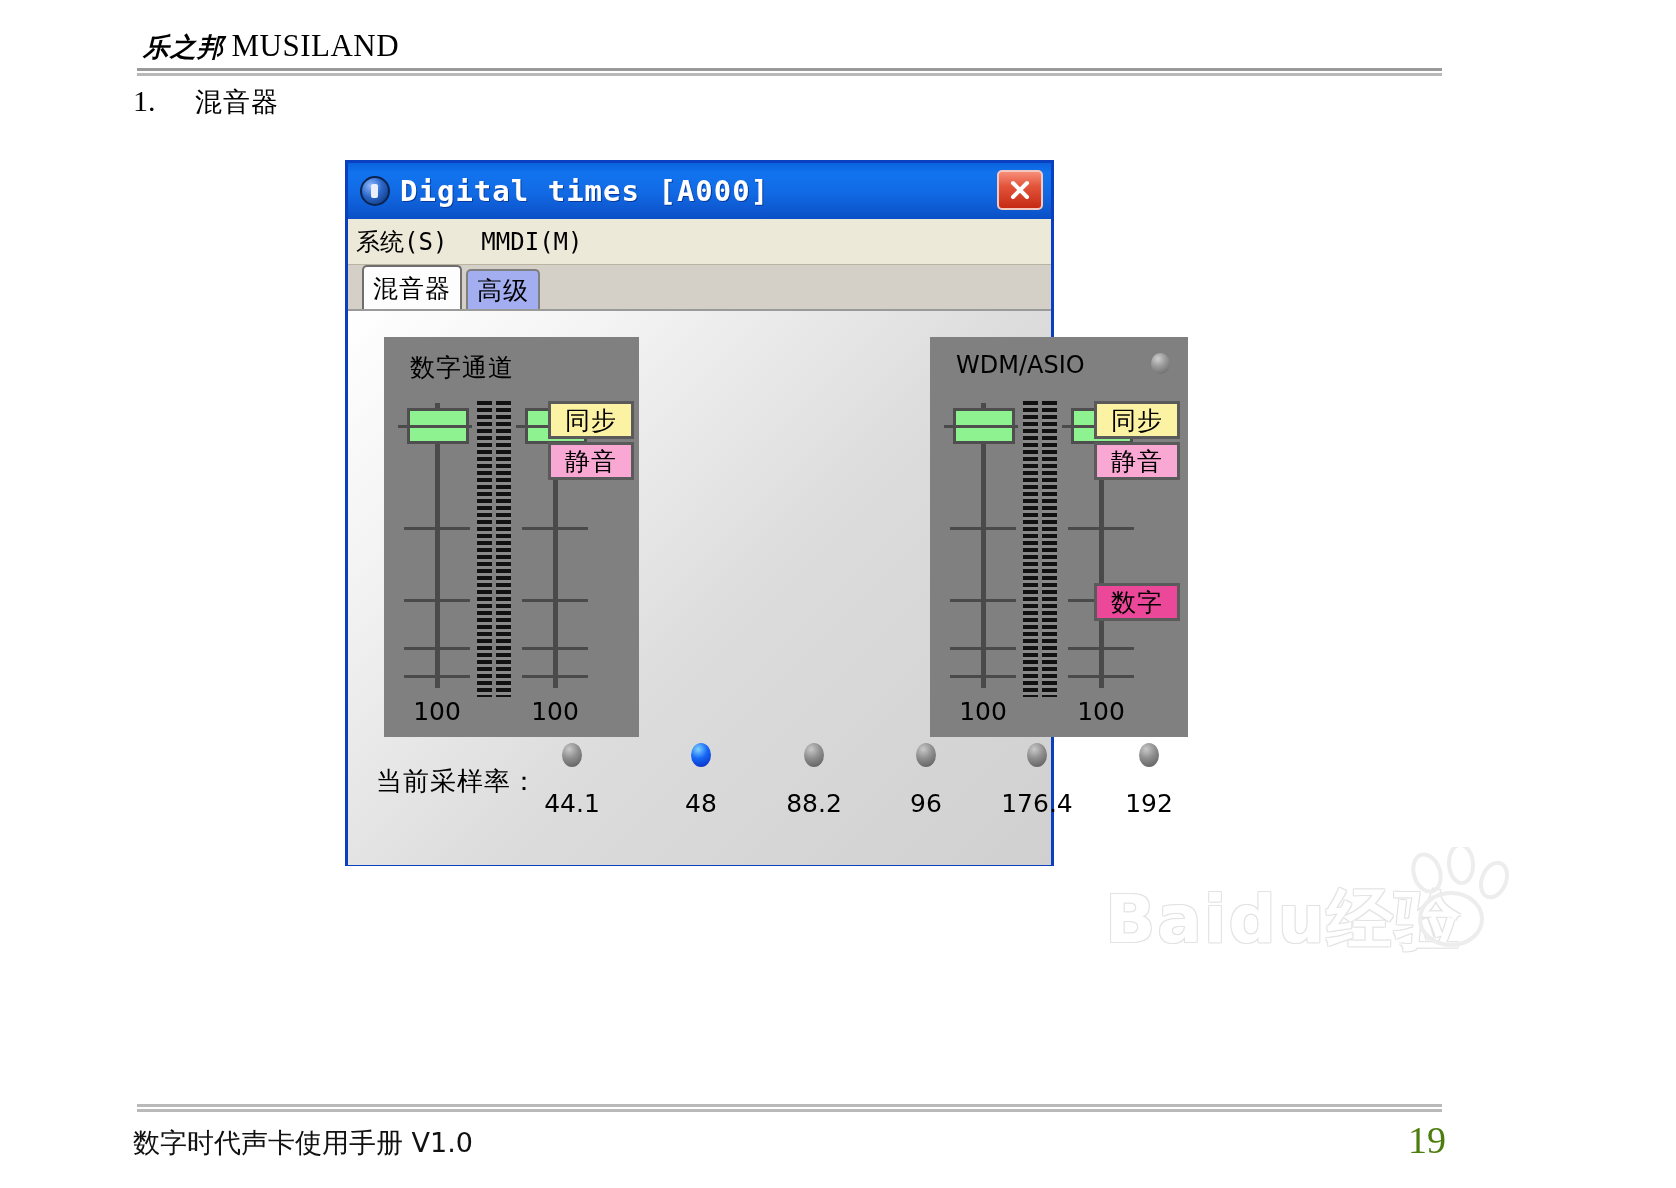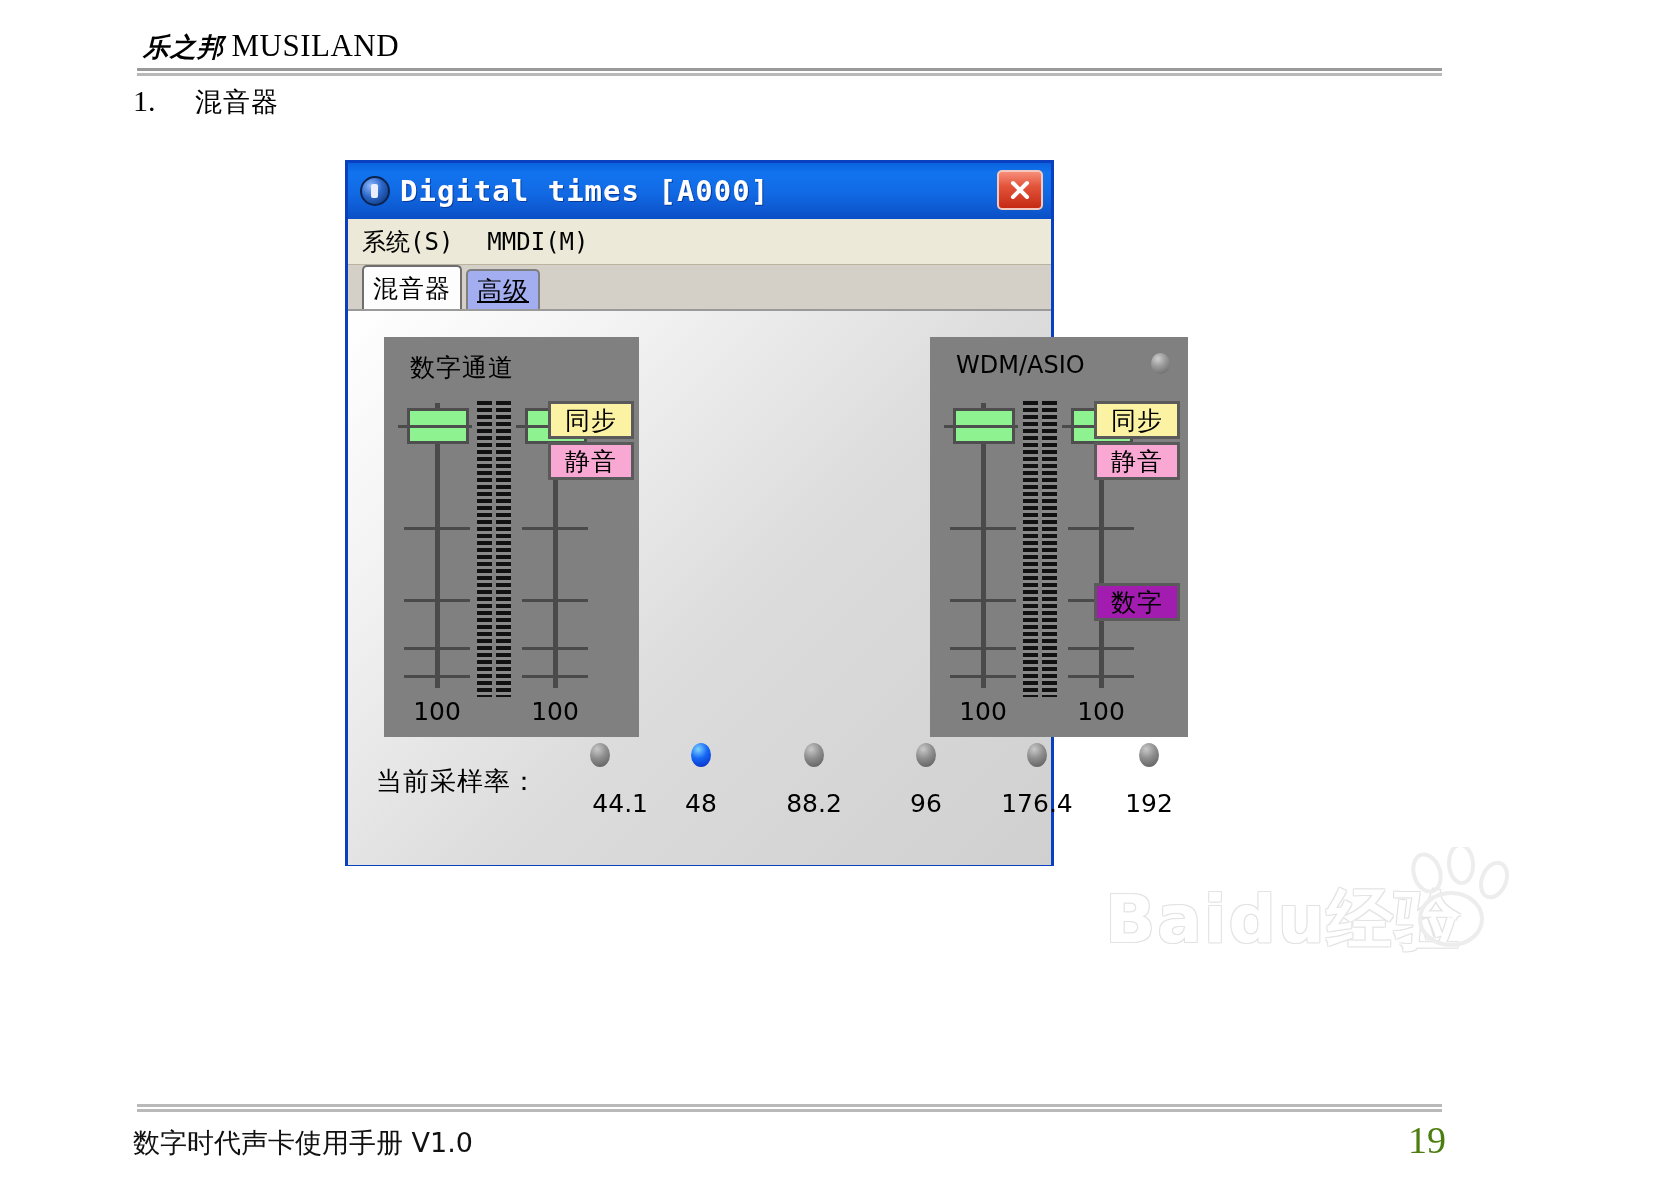--- a/index.html
+++ b/index.html
@@ -134,21 +134,21 @@
     cursor: pointer;
   }
   .titlebar .close-btn svg { display: block; }
 
   .menubar {
     height: 46px;
     background: #ece9d8;
     border-bottom: 1px solid #b9b39f;
     display: flex;
     align-items: center;
-    padding-left: 14px;
+    padding-left: 8px;
     box-sizing: border-box;
   }
   .menubar .menu-item {
     font-family: "DejaVu Sans Mono", monospace;
     font-size: 24px;
     color: #000;
     margin-right: 34px;
     white-space: nowrap;
     cursor: default;
   }
@@ -180,21 +180,20 @@
   .tab.active {
     background: #fdfdfd;
     height: 44px;
     border-color: #6e6e6e;
     z-index: 2;
   }
   .tab.inactive {
     background: #a3aef0;
     margin-left: 4px;
     margin-bottom: 0;
-    text-decoration: underline;
   }
 
   .tabpage {
     position: relative;
     height: 556px;
     background: linear-gradient(135deg, #ffffff 0%, #f3f3f3 22%, #dcdcdc 55%, #d0d0d0 100%);
     border-top: 2px solid #9a9a9a;
     box-sizing: border-box;
   }
 
@@ -320,21 +319,21 @@
     color: #000;
     display: flex;
     align-items: center;
     justify-content: center;
     cursor: pointer;
     height: 38px;
     width: 86px;
   }
   .panel-btn.sync { background: #fbf2a4; }
   .panel-btn.mute { background: #f9a8d4; }
-  .panel-btn.digital { background: #a21caf; }
+  .panel-btn.digital { background: #ec4899; }
 
   
   .srate-row {
     position: absolute;
     left: 0;
     top: 418px;
     width: 100%;
     height: 120px;
   }
   .srate-label {
@@ -537,21 +536,21 @@
       <div class="fader-value" style="left:126px;">100</div>
 
       <div class="panel-btn sync" style="left:164px; top:64px;">同步</div>
       <div class="panel-btn mute" style="left:164px; top:105px;">静音</div>
       <div class="panel-btn digital" style="left:164px; top:246px;">数字</div>
     </div>
 
     <div class="srate-row">
       <div class="srate-label">当前采样率：</div>
 
-      <div class="srate-item" style="left:204px;text-align:right;">
+      <div class="srate-item" style="left:176px;">
         <div class="led"></div>
         <div class="lbl">44.1</div>
       </div>
       <div class="srate-item on" style="left:305px;">
         <div class="led"></div>
         <div class="lbl">48</div>
       </div>
       <div class="srate-item" style="left:418px;">
         <div class="led"></div>
         <div class="lbl">88.2</div>

